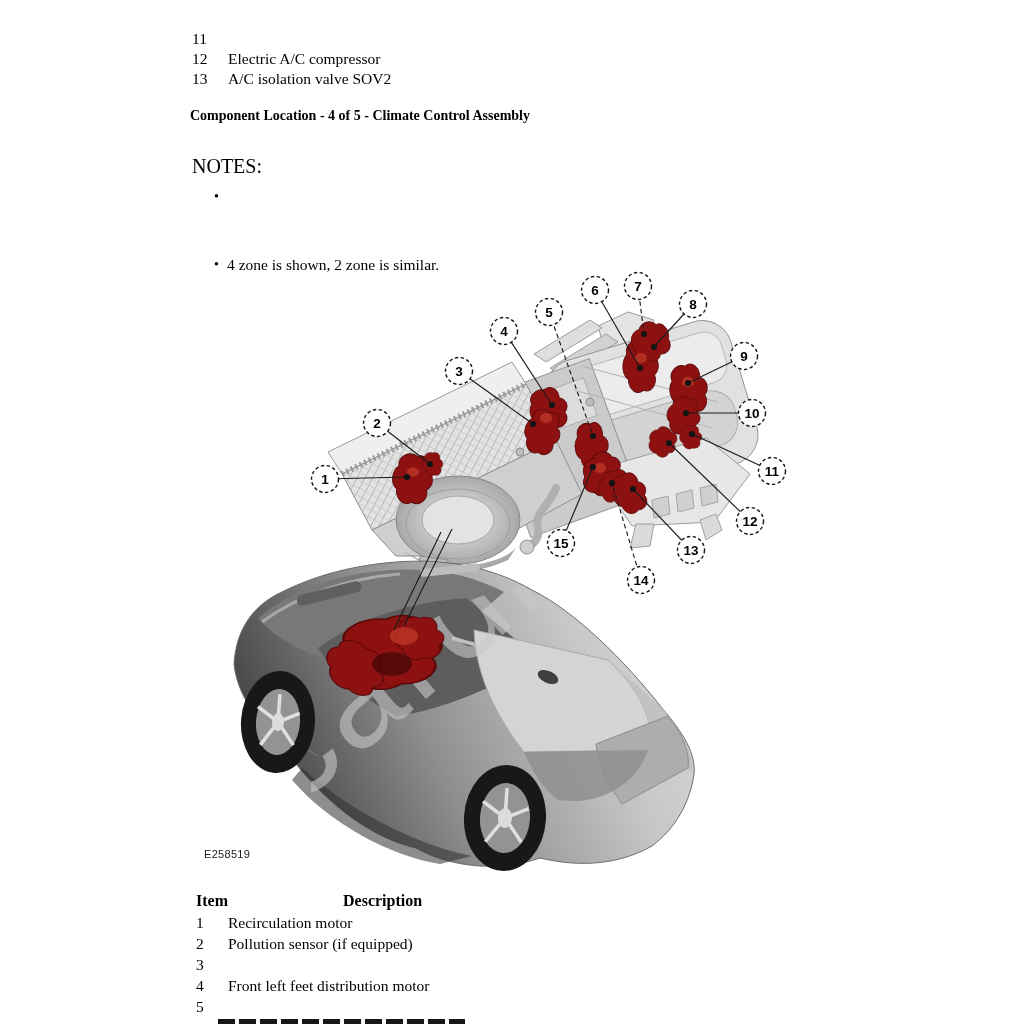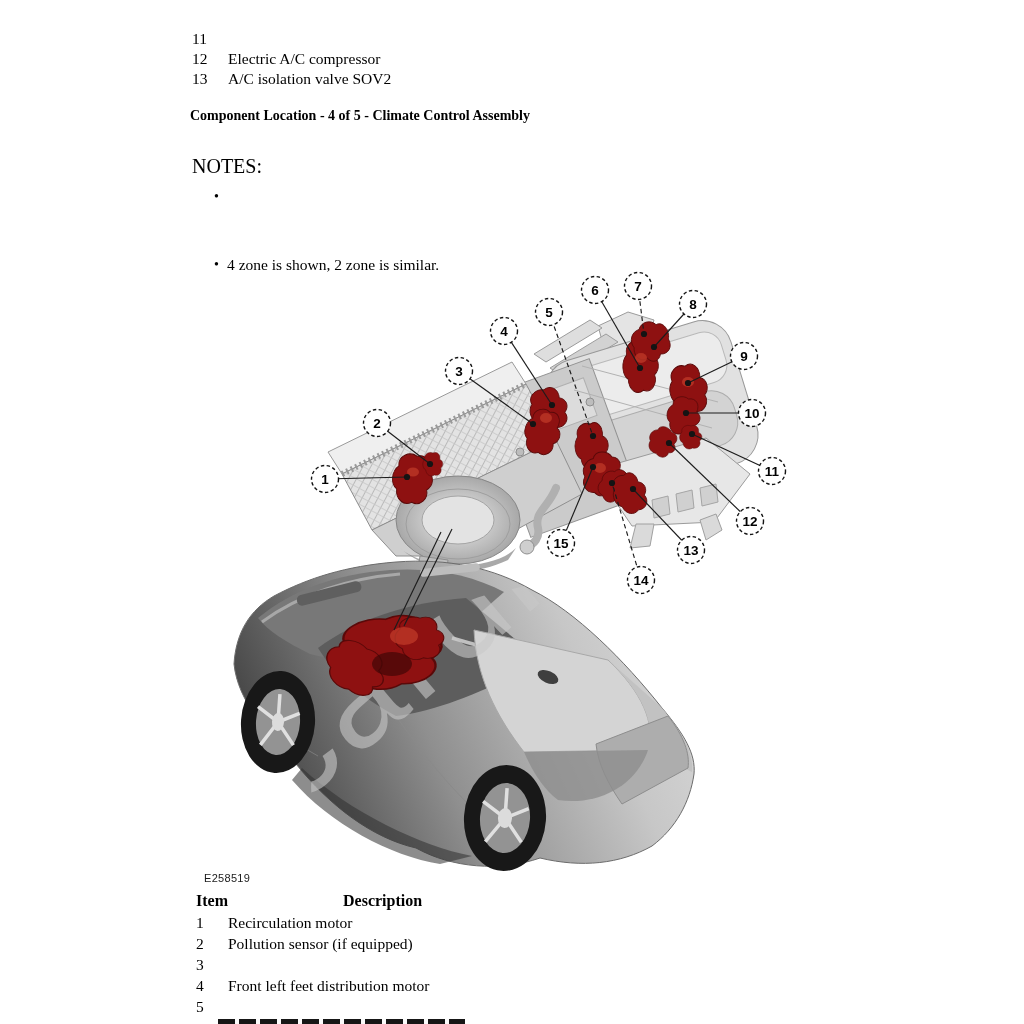--- a/index.html
+++ b/index.html
@@ -268,21 +268,21 @@
         <circle cx="612" cy="483" r="3.1" class="leader-dot"></circle>
         <circle cx="641" cy="580" r="13.5" class="callout-circle"></circle>
         <text x="641" y="585" class="callout-num">14</text>
         <line x1="561" y1="543" x2="593" y2="467" class="leader"></line>
         <circle cx="593" cy="467" r="3.1" class="leader-dot"></circle>
         <circle cx="561" cy="543" r="13.5" class="callout-circle"></circle>
         <text x="561" y="548" class="callout-num">15</text>
       </g>
   </svg>
 
-  <div class="abs fig-id" style="left:196px;top:872px;padding-left:8px;">E258519</div>
+  <div class="abs fig-id" style="left:196px;top:848px;padding-left:8px;">E258519</div>
 
   <div class="abs tbl-head" style="left:196px;top:890px;width:600px;font-family:Liberation Serif, serif;">
     <span class="h-item">Item</span>
     <span class="h-desc">Description</span>
   </div>
   <div class="abs" style="left:196px;top:912px;width:600px;">
     <div class="tbl-row">
       <span class="c-item">1</span>
       <span class="c-desc">Recirculation motor</span>
     </div>

